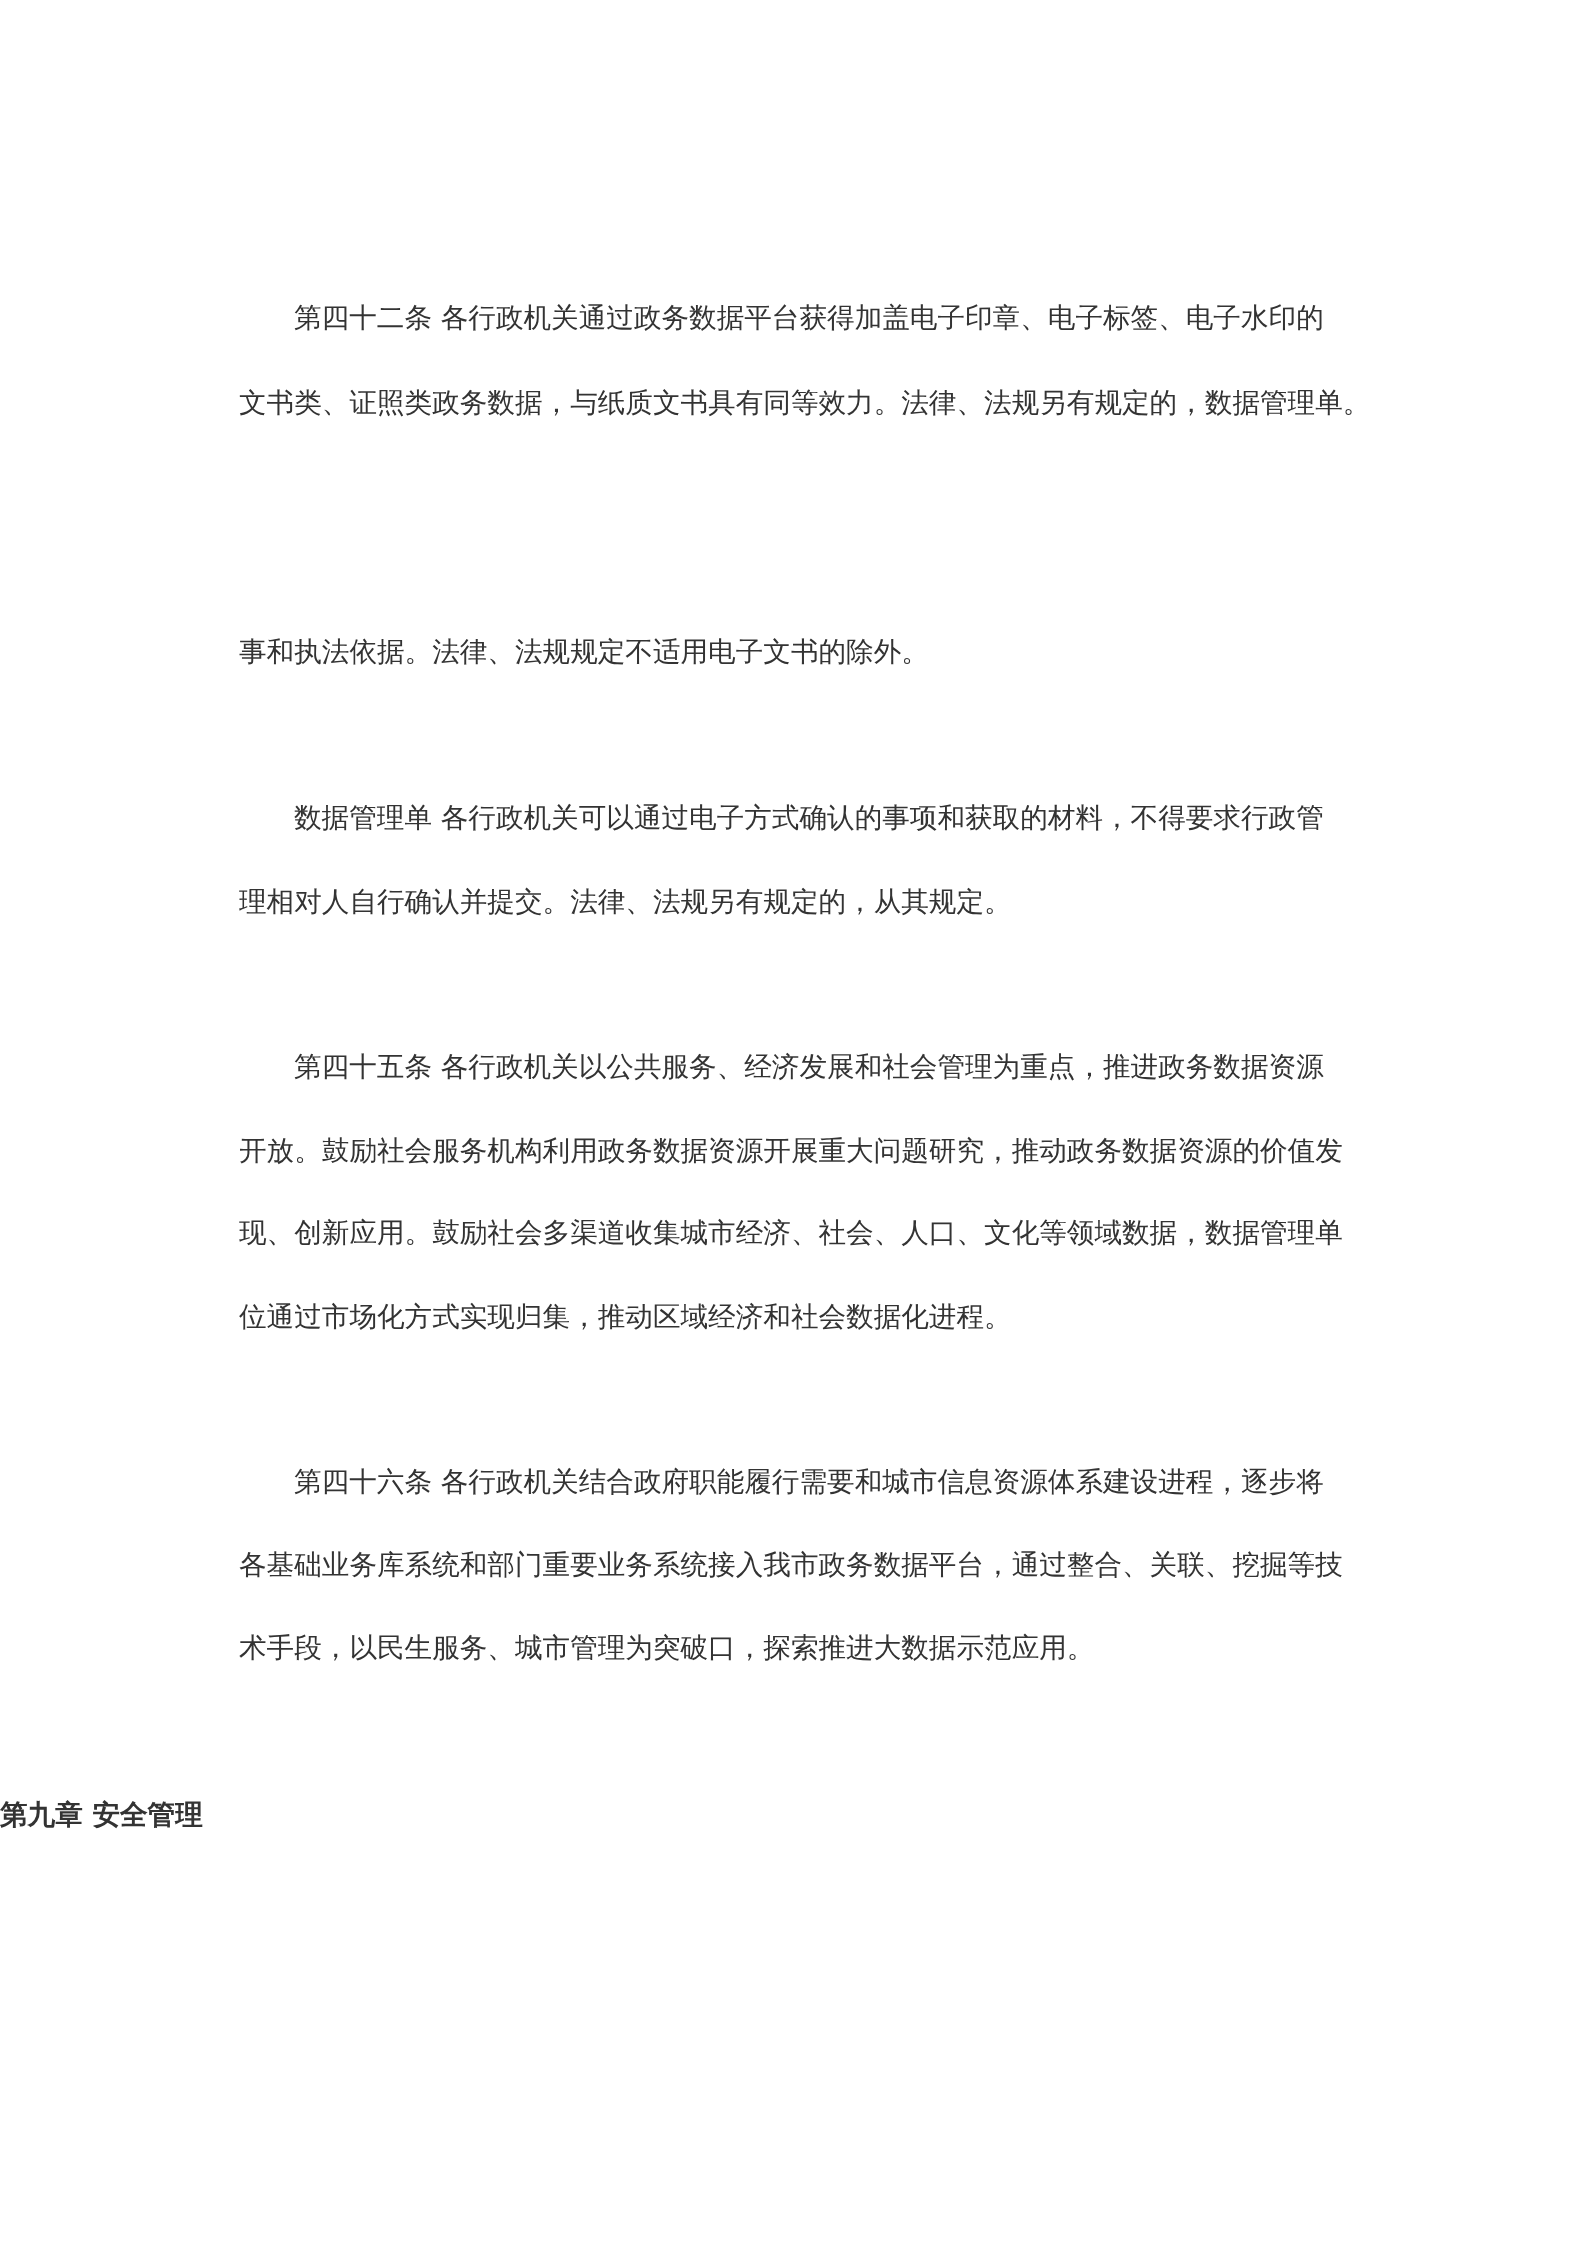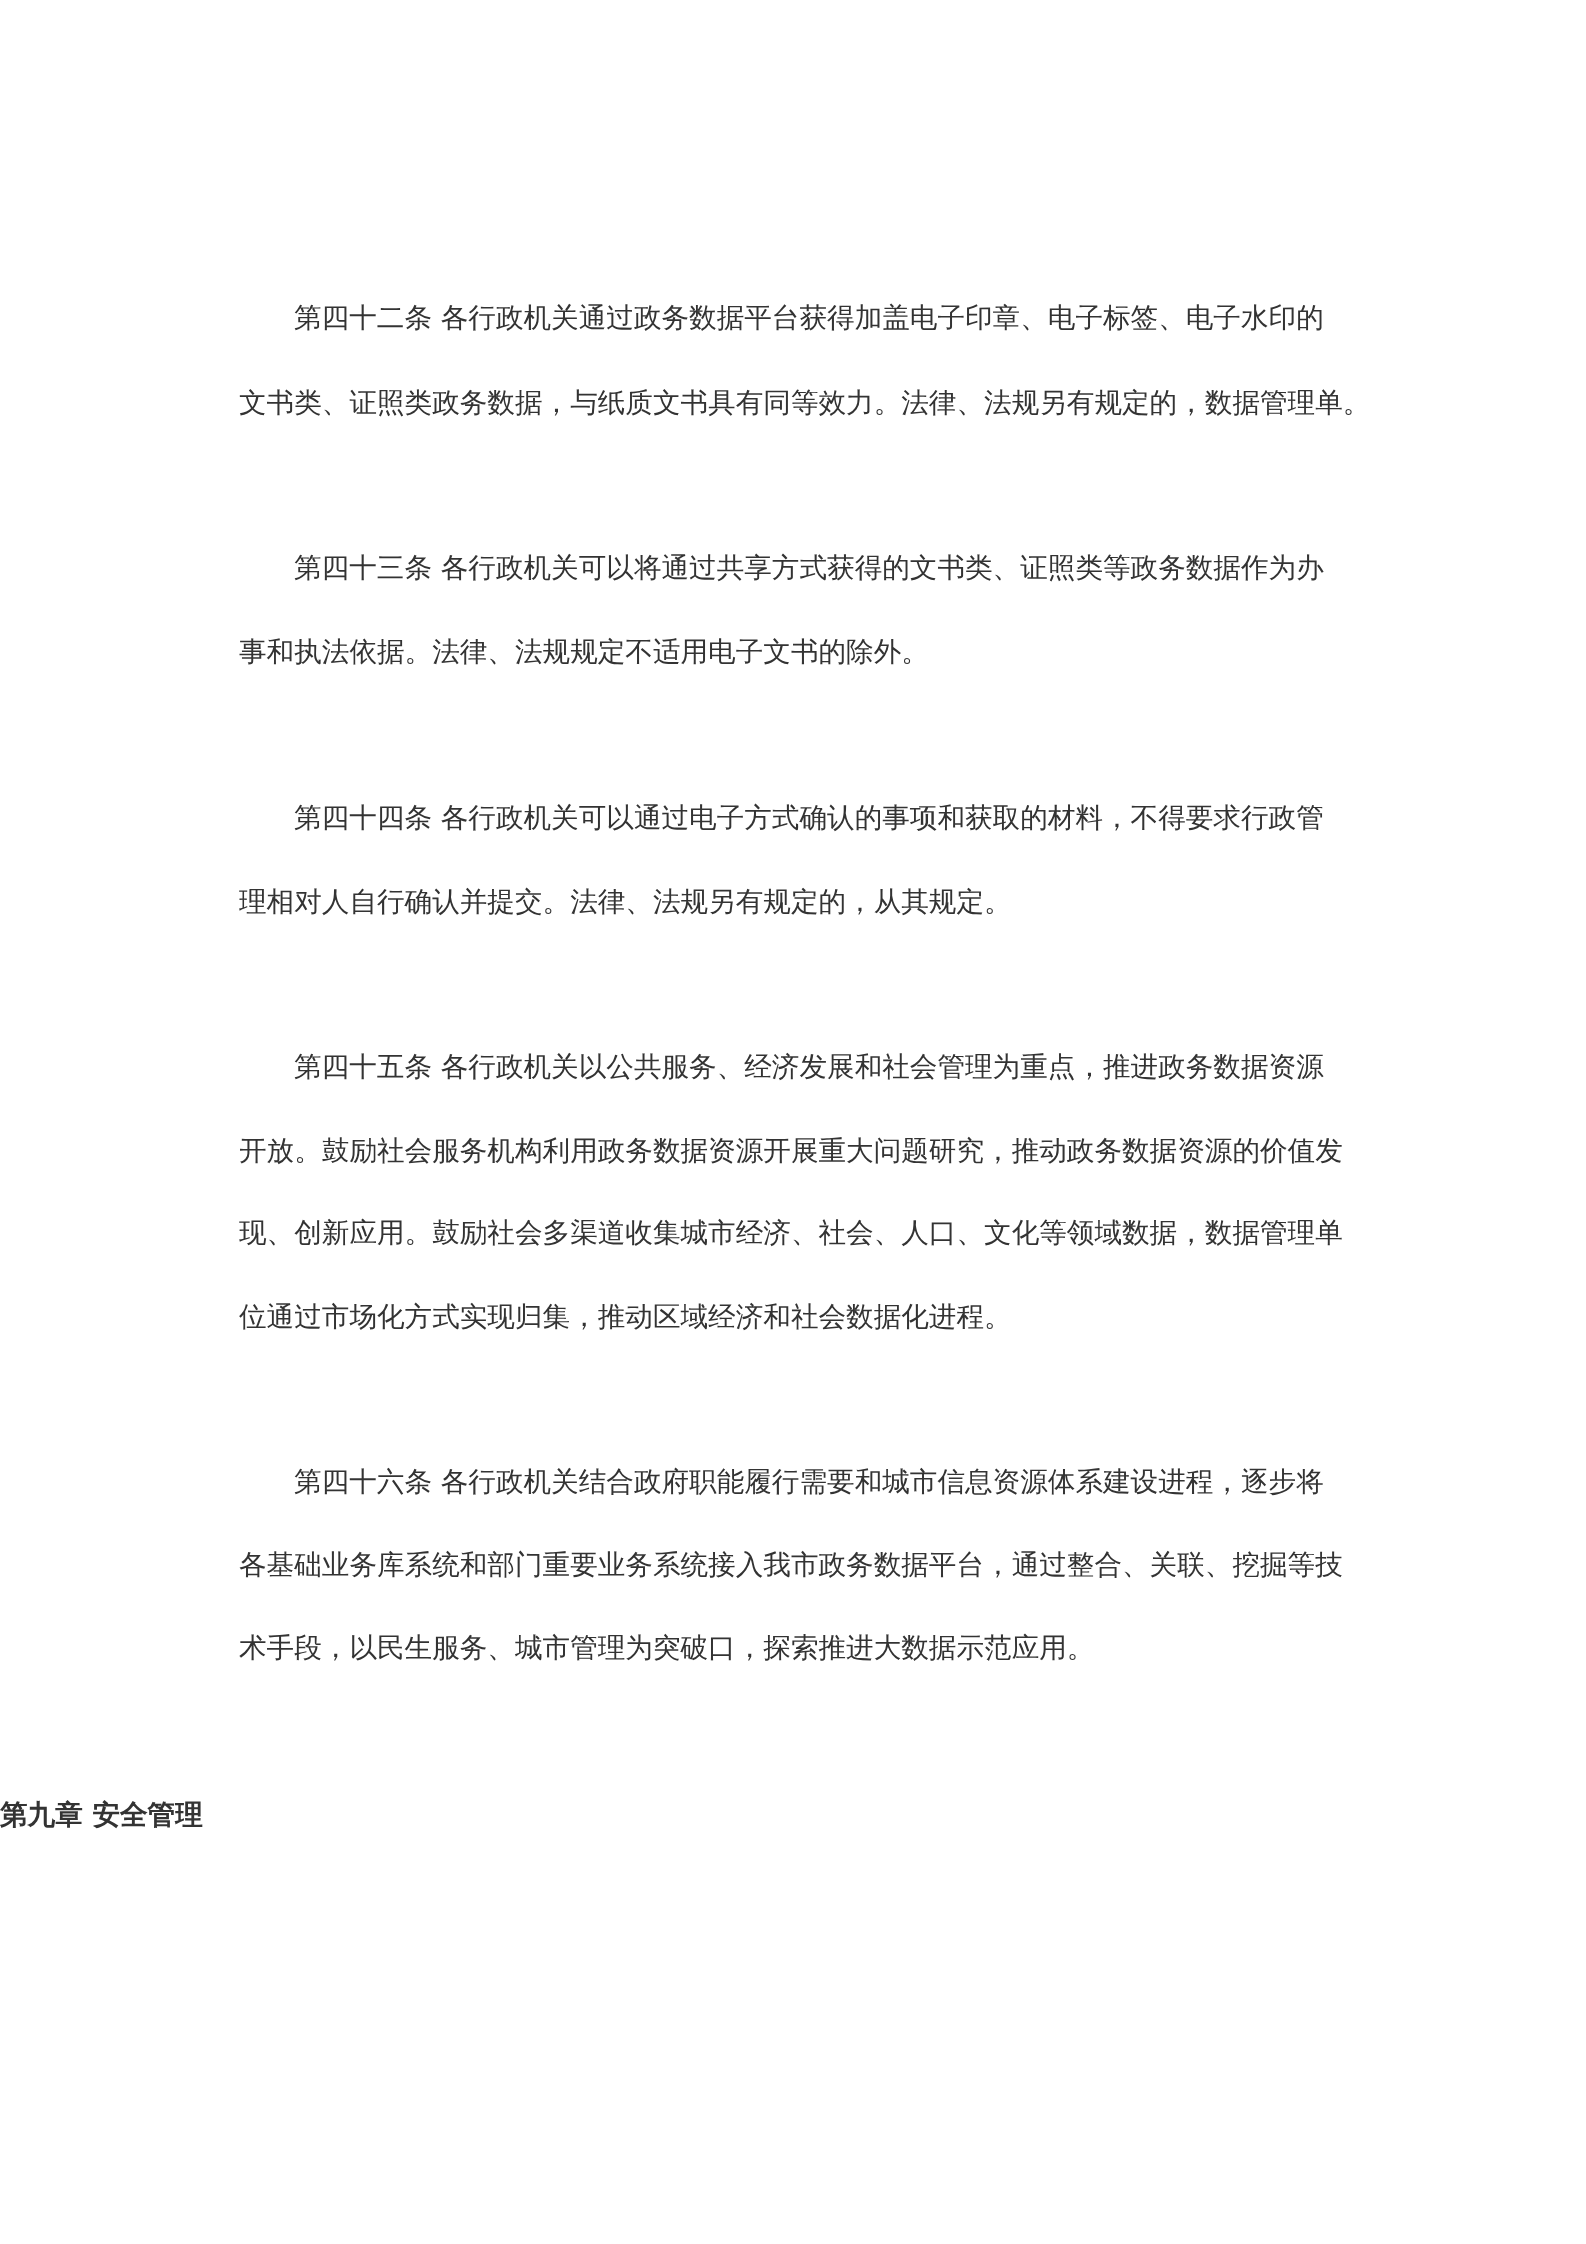--- a/index.html
+++ b/index.html
@@ -13,24 +13,23 @@
              line-height: 40px; font-size: 27.6px; font-weight: bold; color: #333; }
 </style>
 </head>
 <body>
 
 <div class="page">
 
   <div class="line first" style="top:298px">第四十二条  各行政机关通过政务数据平台获得加盖电子印章、电子标签、电子水印的</div>
   <div class="line" style="top:383px">文书类、证照类政务数据，与纸质文书具有同等效力。法律、法规另有规定的，数据管理单。</div>
 
-  <div class="line first" style="top:548px">第四十三条  各行政机关可以将通过共享方式获得的文书类、证照类等政务数据作为办</div>
   <div class="line" style="top:632px">事和执法依据。法律、法规规定不适用电子文书的除外。</div>
 
-  <div class="line first" style="top:798px">第四十四条  各行政机关可以通过电子方式确认的事项和获取的材料，不得要求行政管</div>
+  <div class="line first" style="top:798px">数据管理单  各行政机关可以通过电子方式确认的事项和获取的材料，不得要求行政管</div>
   <div class="line" style="top:882px">理相对人自行确认并提交。法律、法规另有规定的，从其规定。</div>
 
   <div class="line" style="top:1131px">开放。鼓励社会服务机构利用政务数据资源开展重大问题研究，推动政务数据资源的价值发</div>
   <div class="line first" style="top:1047px">第四十五条  各行政机关以公共服务、经济发展和社会管理为重点，推进政务数据资源</div>
   <div class="line" style="top:1213px">现、创新应用。鼓励社会多渠道收集城市经济、社会、人口、文化等领域数据，数据管理单</div>
   <div class="line" style="top:1297px">位通过市场化方式实现归集，推动区域经济和社会数据化进程。</div>
 
   <div class="line" style="top:1545px">各基础业务库系统和部门重要业务系统接入我市政务数据平台，通过整合、关联、挖掘等技</div>
   <div class="line first" style="top:1462px">第四十六条  各行政机关结合政府职能履行需要和城市信息资源体系建设进程，逐步将</div>
   <div class="line" style="top:1628px">术手段，以民生服务、城市管理为突破口，探索推进大数据示范应用。</div>

